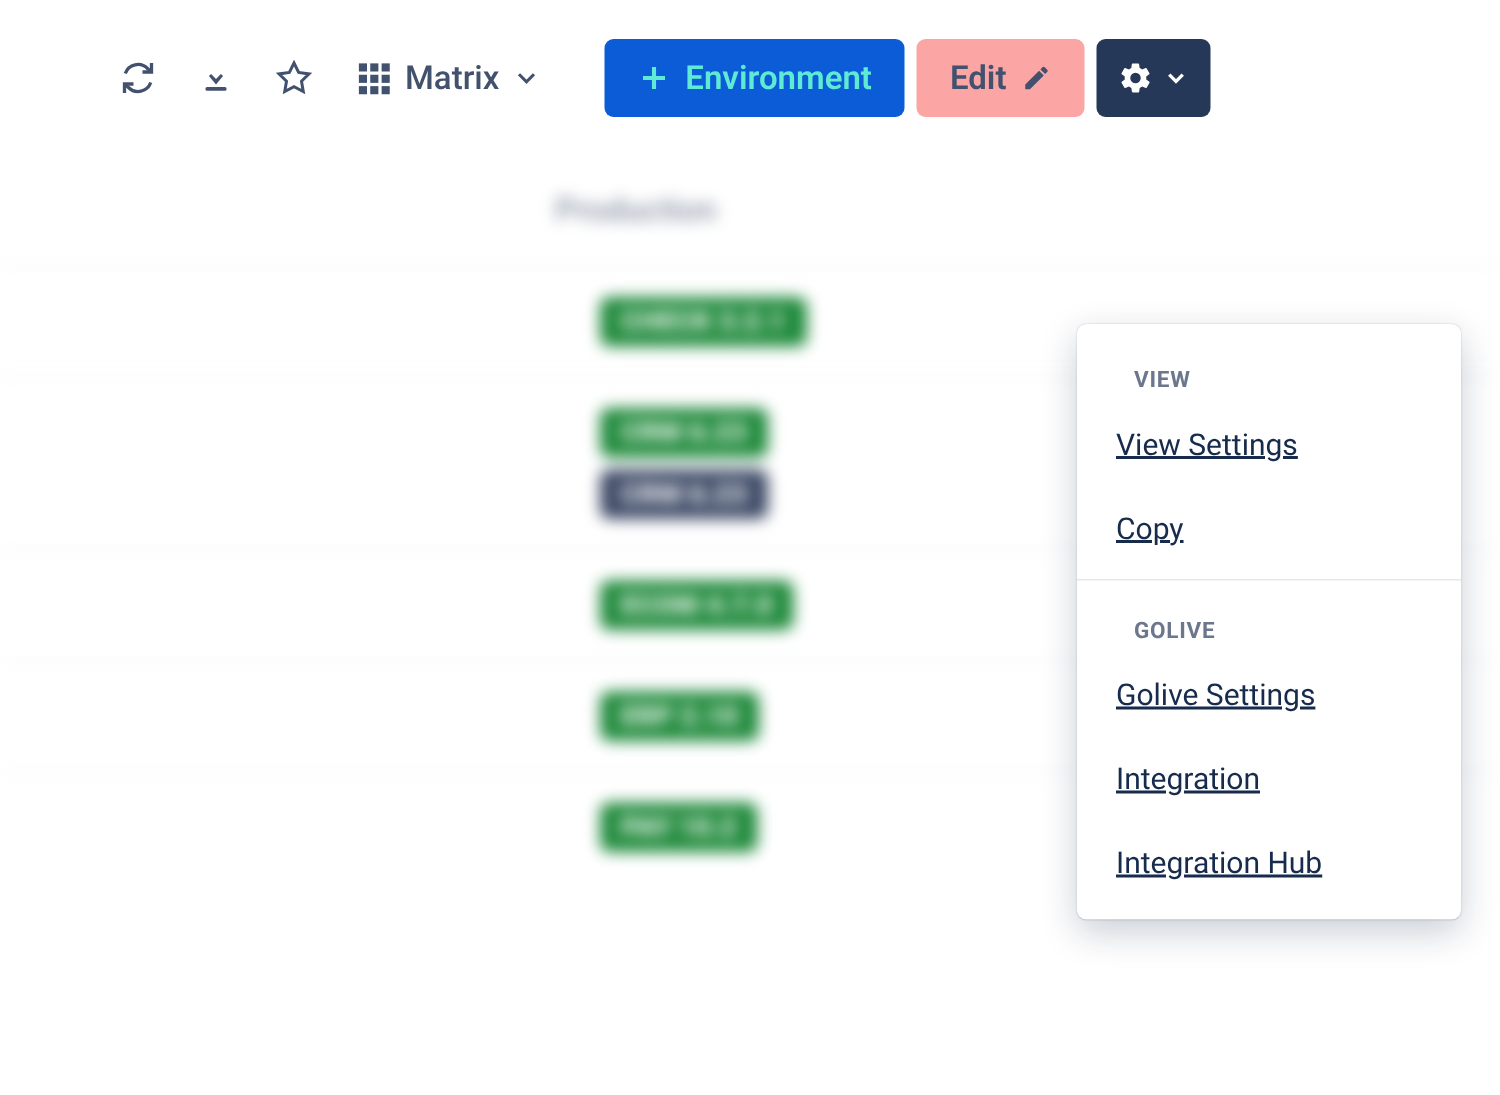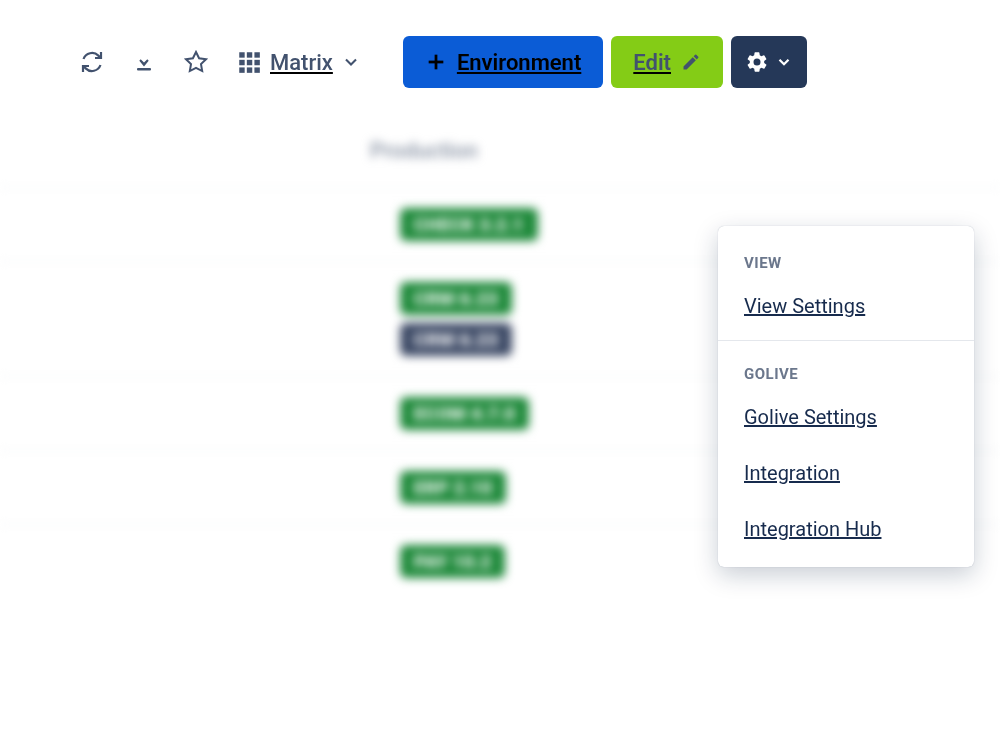--- a/index.html
+++ b/index.html
@@ -10,22 +10,21 @@
       height: 730px;
       overflow: hidden;
       position: relative;
     }
 
     
     .toolbar {
       display: flex;
       align-items: center;
       gap: 8px;
-      padding: 36px 40px 30px 70px;
-      text-decoration: underline;
+      padding: 26px 40px 30px 70px;
     }
     .icon-btn {
       width: 44px;
       height: 44px;
       display: flex;
       align-items: center;
       justify-content: center;
       border-radius: 4px;
       cursor: pointer;
       color: #42526e;
@@ -54,27 +53,27 @@
       gap: 10px;
       height: 52px;
       padding: 0 22px;
       border-radius: 6px;
       font-size: 22px;
       font-weight: 600;
       cursor: pointer;
     }
     .btn-primary {
       background: #0b5cd6;
-      color: #000000;
+      color: #5eead4;
       justify-content: center;
     }
     .btn-primary .plus { width: 22px; height: 22px; }
 
     .btn-secondary {
-      background: #84cc16;
+      background: #fca5a5;
       color: #42526e;
     }
     .btn-secondary .pencil { width: 20px; height: 20px; }
 
     .btn-dark {
       background: #253858;
       color: #fff;
       padding: 0 14px;
       gap: 6px;
     }
@@ -127,21 +126,21 @@
       border-radius: 6px;
       box-shadow: 0 8px 24px rgba(9,30,66,0.22), 0 0 1px rgba(9,30,66,0.3);
       padding: 10px 0;
       z-index: 100;
     }
     .dropdown .section-title {
       font-size: 15px;
       font-weight: 700;
       letter-spacing: 0.5px;
       color: #6b778c;
-      padding: 18px 26px 6px;
+      padding: 18px 38px 6px;
     }
     .dropdown .item {
       font-size: 20px;
       color: #172b4d;
       padding: 16px 26px;
       cursor: pointer;
       text-decoration: underline;
     }
     .dropdown hr {
       border: none;
@@ -241,20 +240,21 @@
         <div class="row">
           <span class="badge badge-green">PAY 10.2</span>
         </div>
       </div>
   </div>
 
   <div class="dropdown">
     <div id="dropdown-container">
         <div class="section-title">VIEW</div>
         <div class="item">View Settings</div>
+        <div class="item">Copy</div>
         <hr>
         <div class="section-title">GOLIVE</div>
         <div class="item">Golive Settings</div>
         <div class="item">Integration</div>
         <div class="item">Integration Hub</div>
       </div>
   </div>
 </div>
 
 </body></html>

